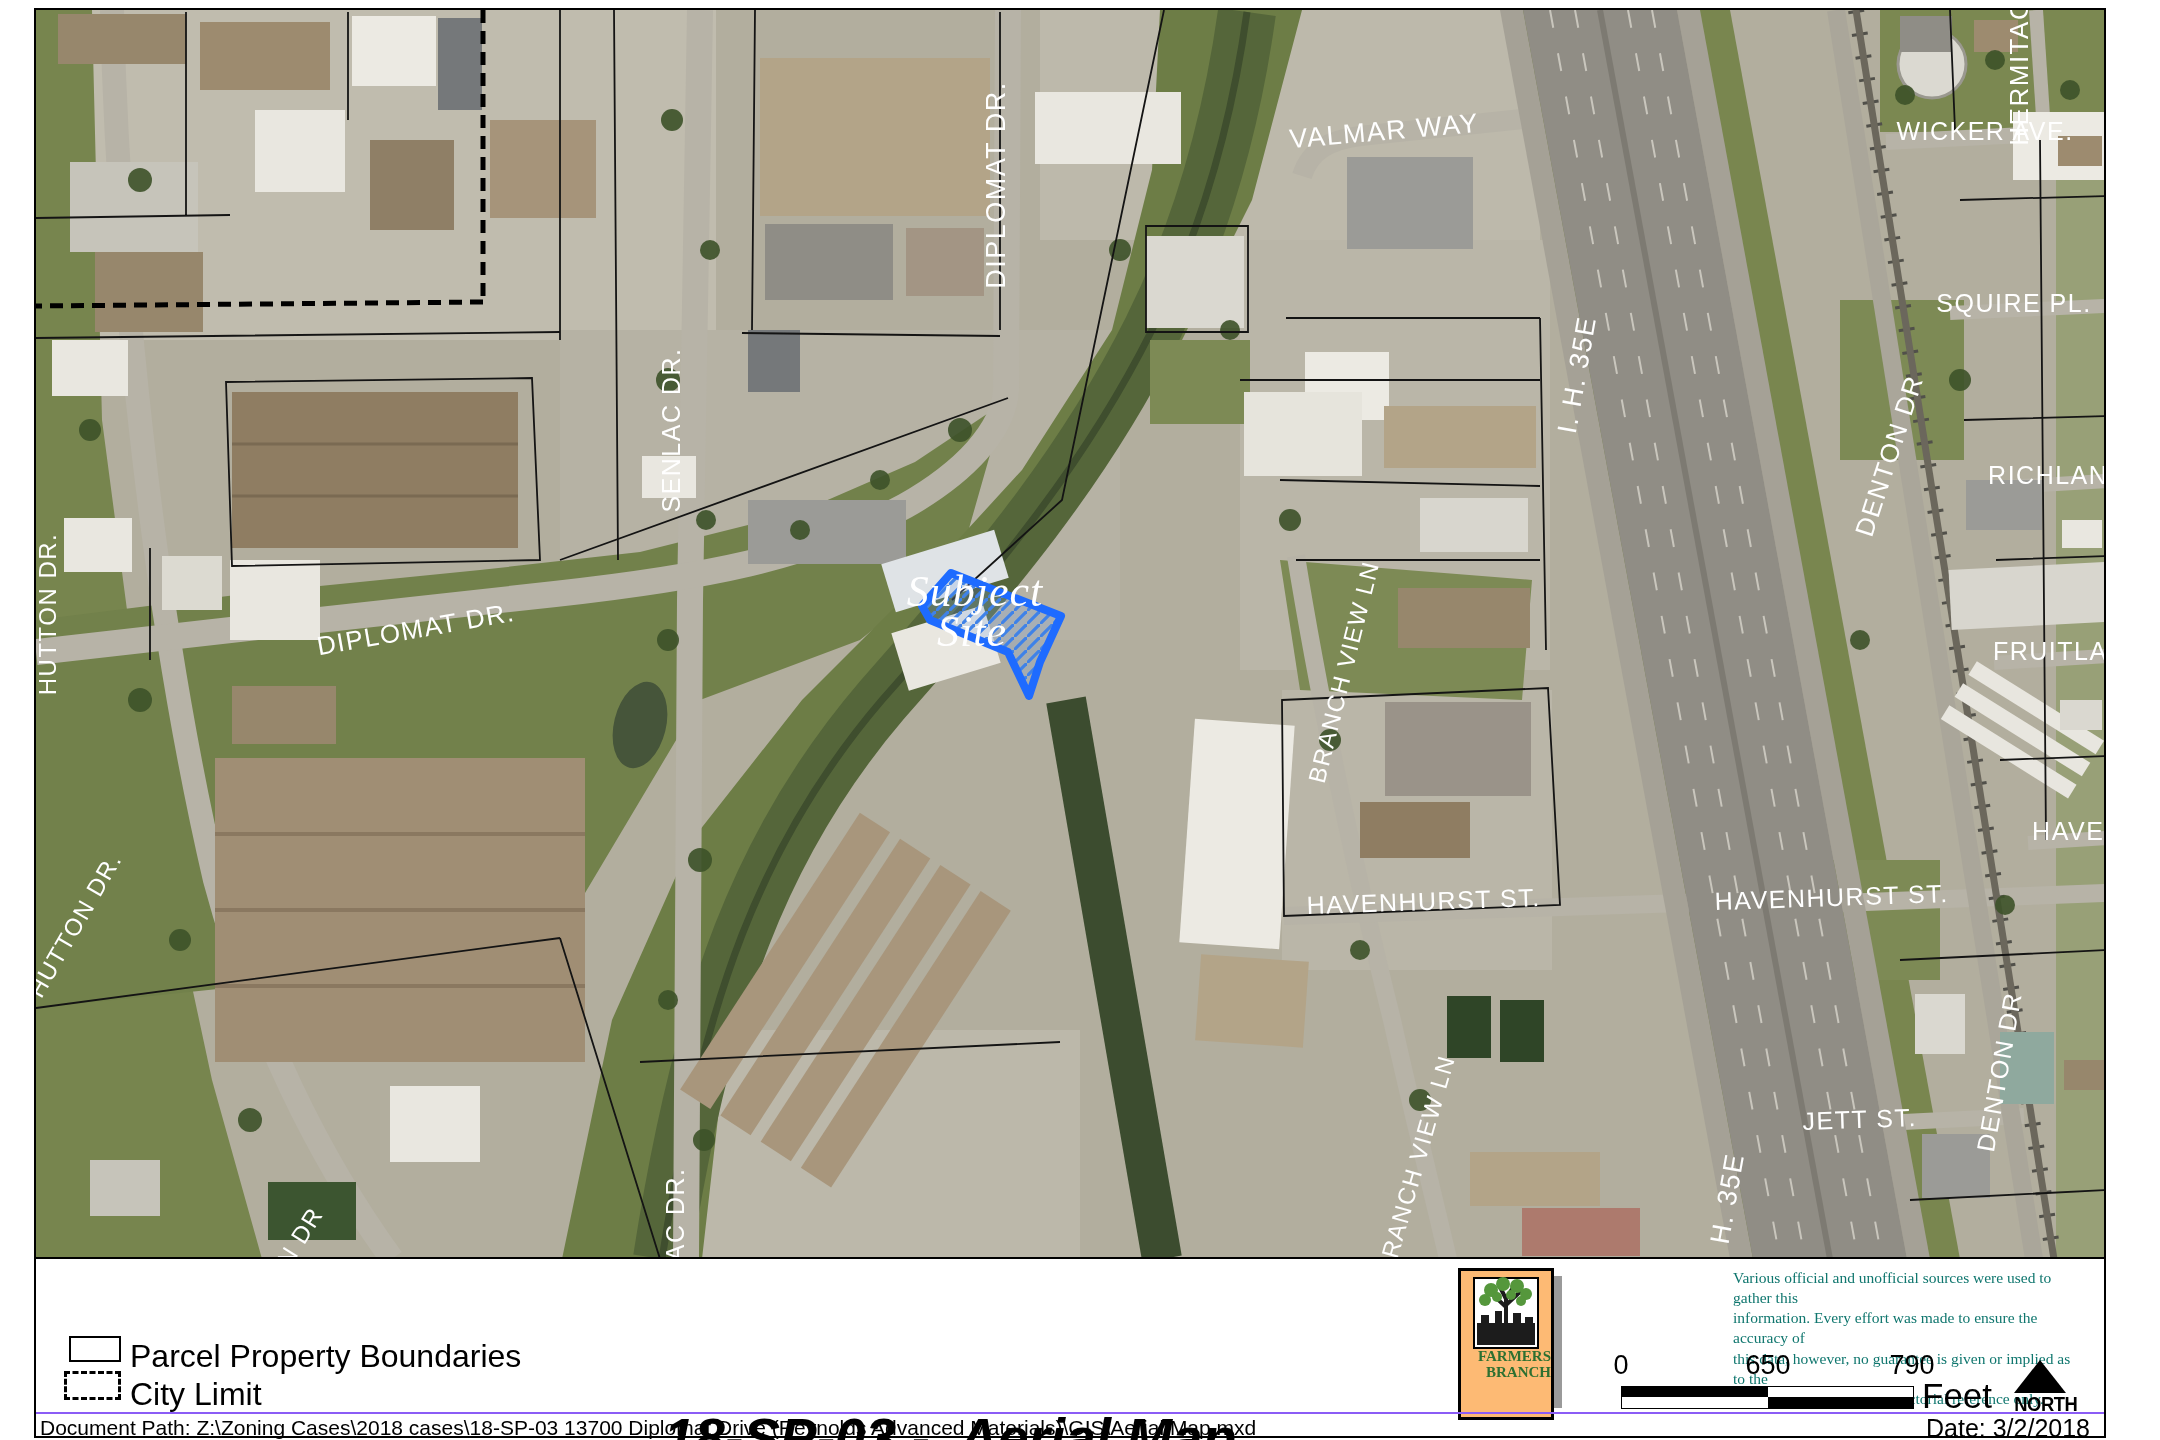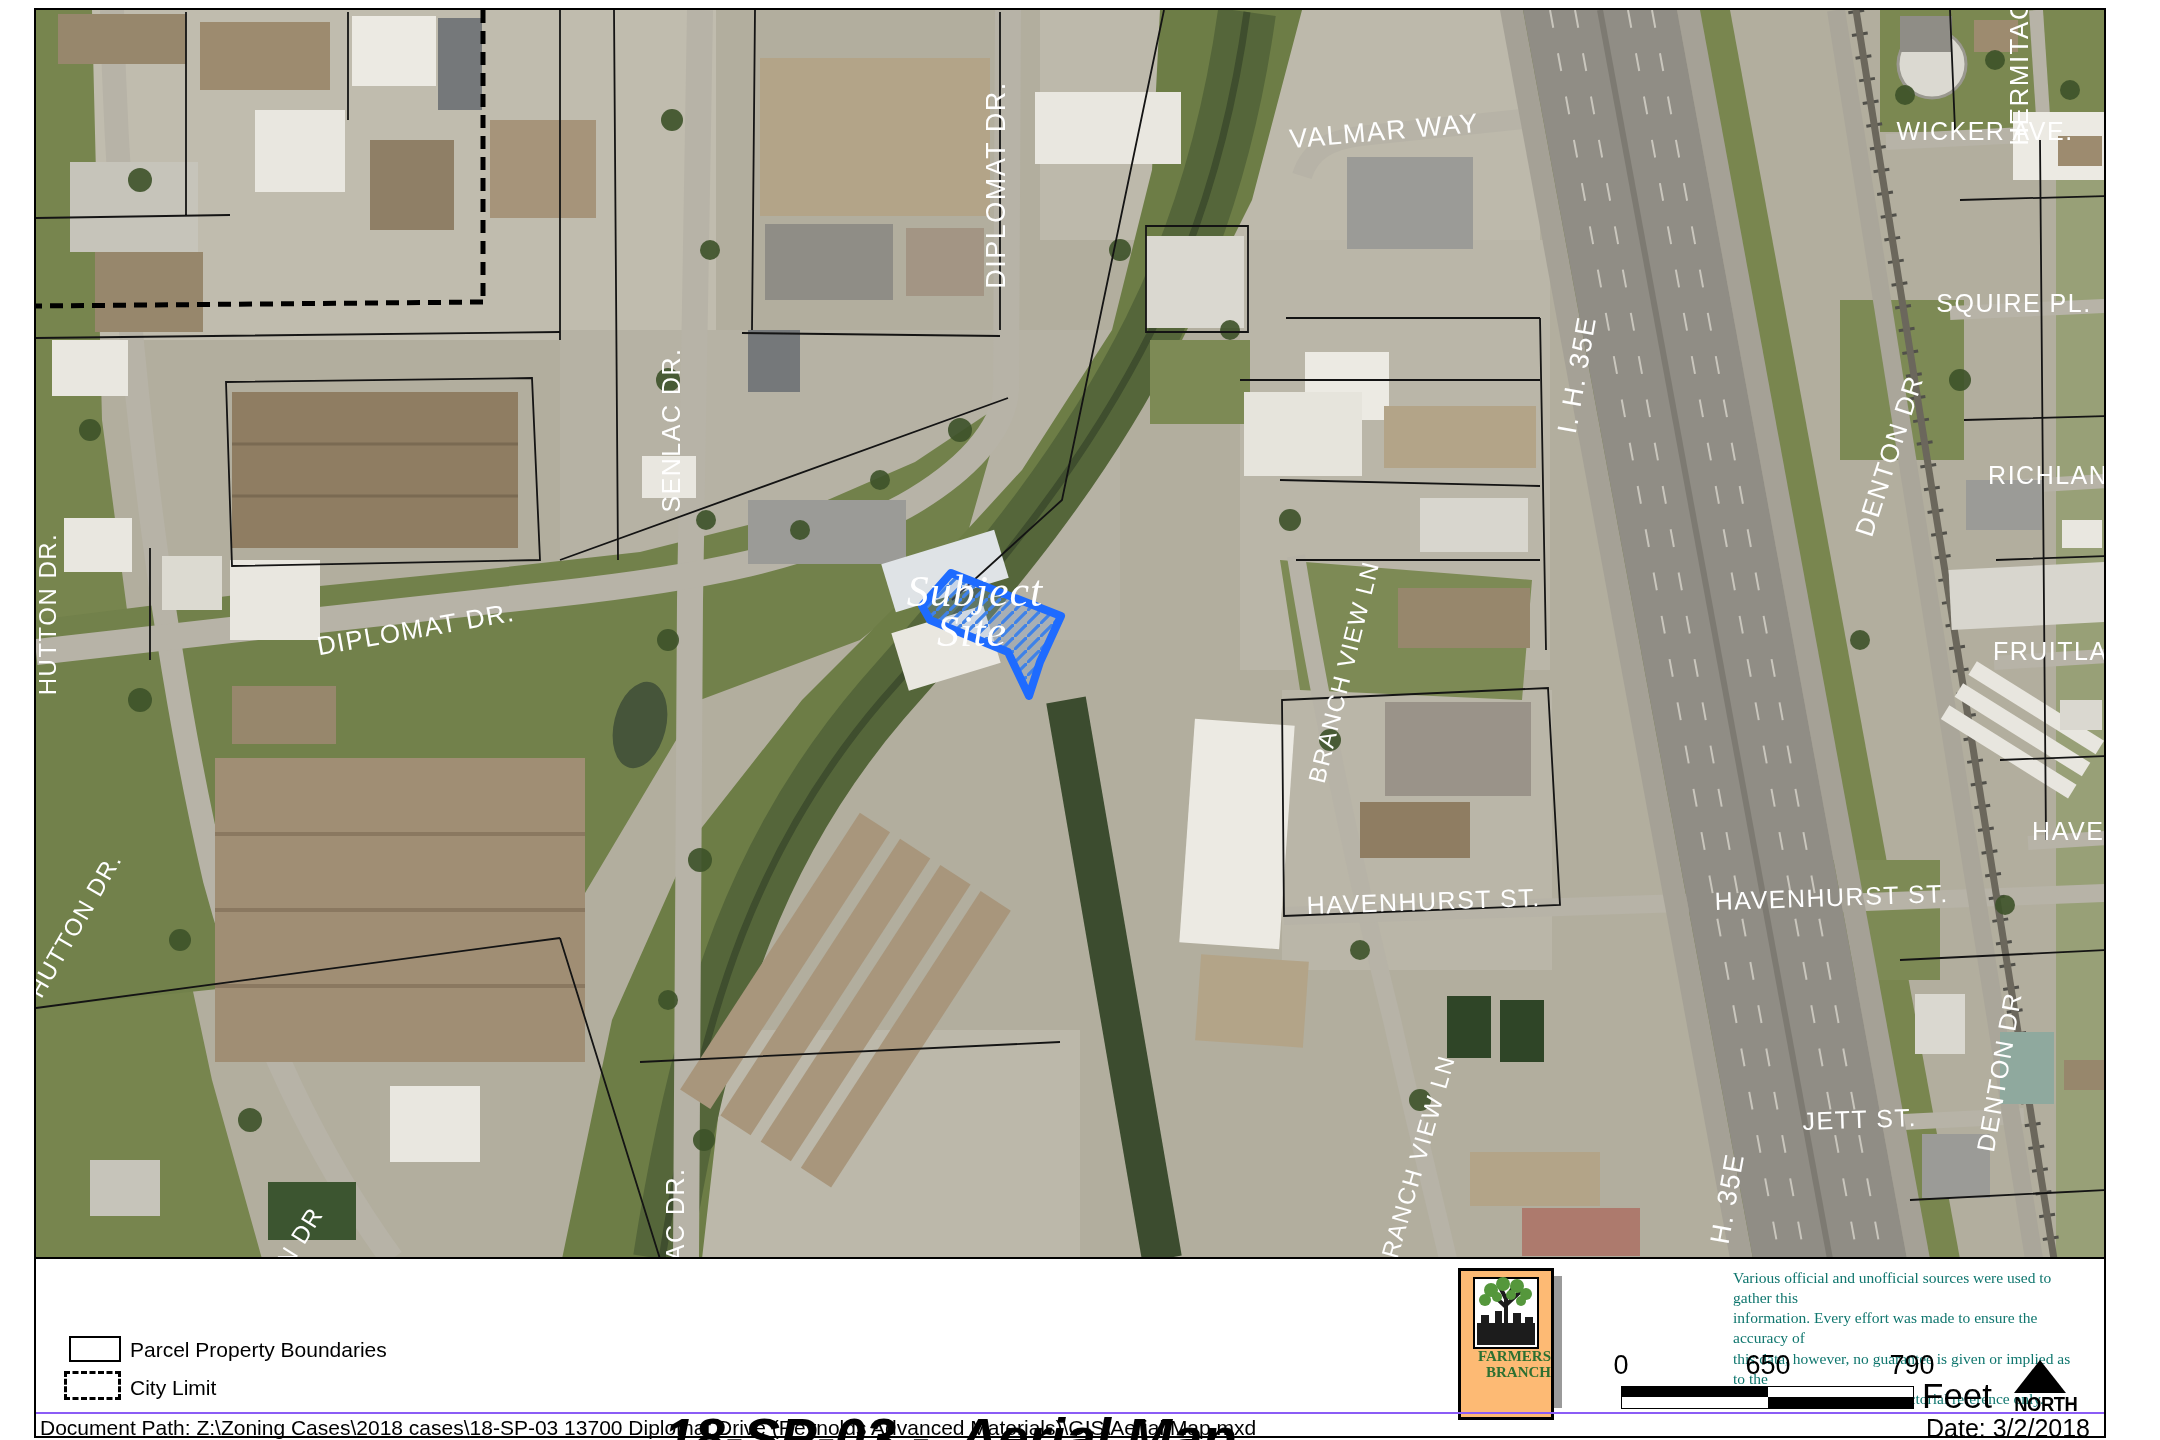--- a/index.html
+++ b/index.html
@@ -7,21 +7,21 @@
         font-family:"Liberation Sans",sans-serif;}
   .frame{position:absolute;left:34px;top:8px;width:2068px;height:1426px;border:2px solid #000;}
   #mapwrap{position:absolute;left:36px;top:10px;width:2068px;height:1249px;overflow:hidden;border-bottom:2px solid #000;box-sizing:border-box;}
   #mapwrap svg{display:block;}
   svg text{font-family:"Liberation Sans",sans-serif;fill:#ffffff;letter-spacing:1.5px;}
   svg text.serifit{font-family:"Liberation Serif",serif;font-style:italic;letter-spacing:1px;}
   
   .swatch{position:absolute;background:#fff;box-sizing:border-box;}
   #sw-parcel{left:69px;top:1336px;width:52px;height:26px;border:2px solid #000;}
   #sw-city{left:64px;top:1371px;width:57px;height:29px;border:3px dashed #000;}
-  .legend-label{position:absolute;font-size:21px;color:#000;}
+  .legend-label{position:absolute;font-size:32px;color:#000;}
   #lg1{left:130px;top:1338px;}
   #lg2{left:130px;top:1376px;}
   #title{position:absolute;left:560px;top:1276px;width:780px;text-align:center;color:#000;
          font-size:55px;font-weight:bold;font-style:italic;line-height:1.18;white-space:pre-wrap;}
   
   #logo-shadow{position:absolute;left:1466px;top:1276px;width:96px;height:132px;background:#9a9a9a;}
   #logo{position:absolute;left:1458px;top:1268px;width:96px;height:152px;background:#fdba74;border:3px solid #000;box-sizing:border-box;text-align:right;}
   #logo .lg-art{margin:6px auto 0 auto;display:block;}
   #logo .lg-txt{font-family:"Liberation Serif",serif;font-weight:bold;color:#2e7031;font-size:15px;line-height:1.05;letter-spacing:0px;}
   

